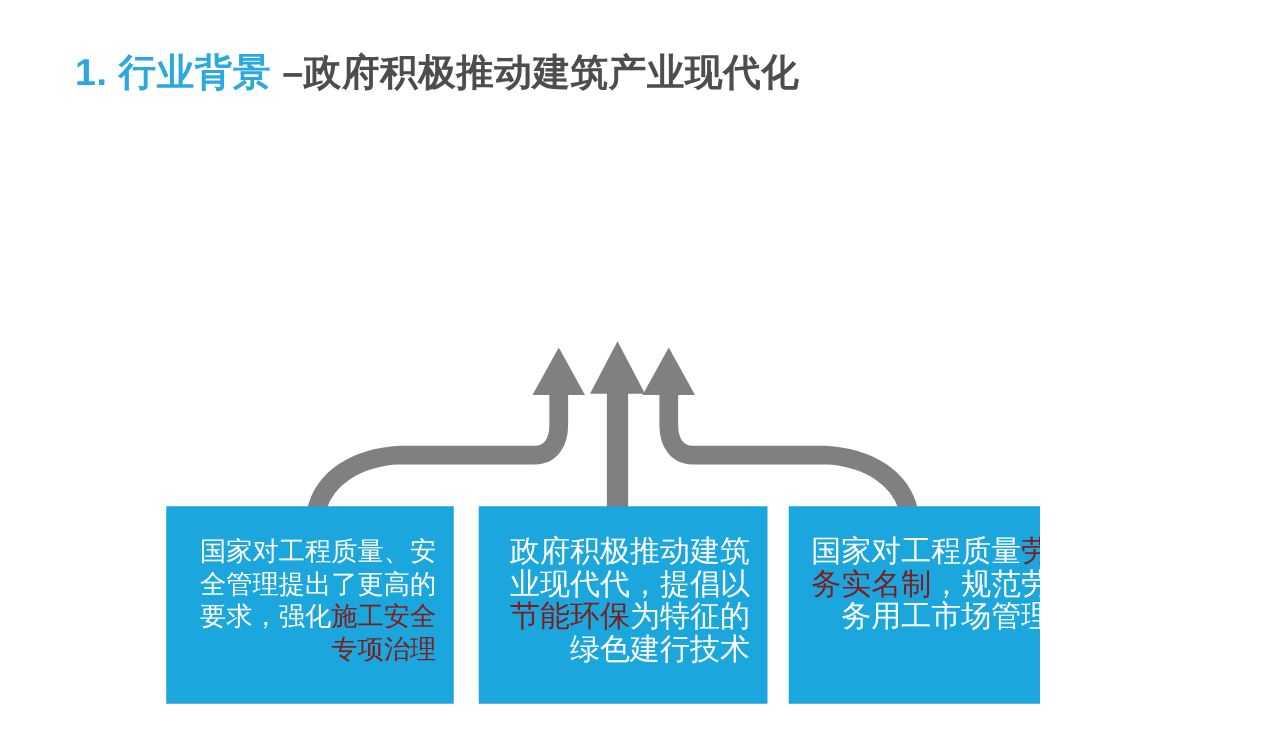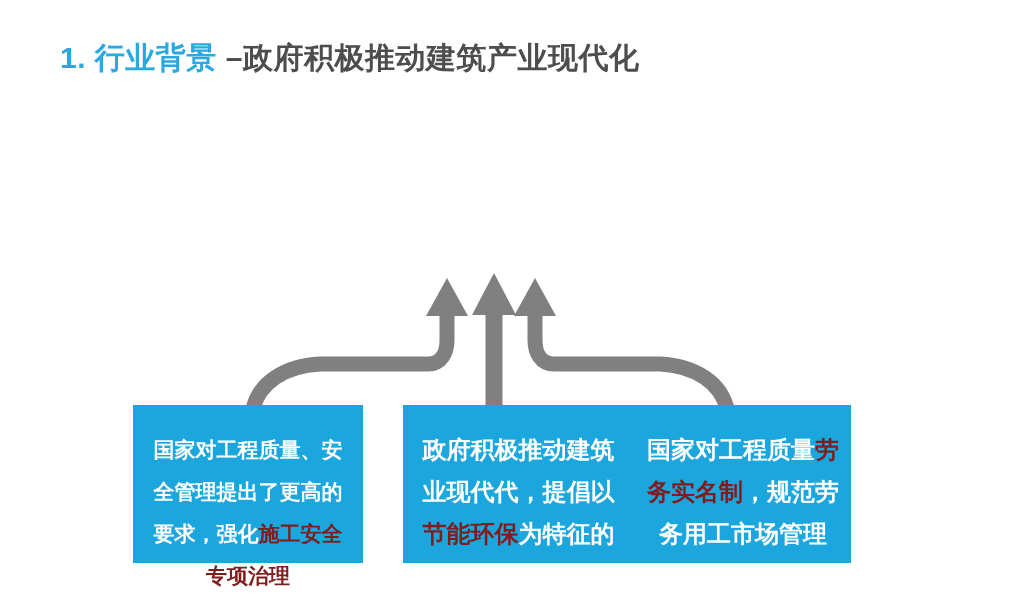--- a/index.html
+++ b/index.html
@@ -7,21 +7,20 @@
     padding: 0;
     background: #ffffff;
     font-family: "Liberation Sans", sans-serif;
   }
   .slide {
     position: relative;
     width: 832px;
     height: 602px;
     background: #ffffff;
     overflow: hidden;
-    padding-left: 19px;
   }
   
   .title {
     position: absolute;
     left: 60px;
     top: 38px;
     font-size: 30px;
     font-weight: bold;
     white-space: nowrap;
     letter-spacing: 0.5px;
@@ -76,28 +75,28 @@
     stroke: none;
   }
   
   .factor-box {
     position: absolute;
     top: 405px;
     height: 158px;
     box-sizing: border-box;
     background: #1BA7DE;
     color: #ffffff;
-    font-weight: bold;
+    font-weight: normal;
     padding: 24px 14px 0 14px;
-    line-height: 42px;
-    text-align: center;
+    line-height: 26px;
+    text-align: right;
     word-break: normal;
   }
   .factor-box-1 { left: 133px; width: 230px; font-size: 21px; }
-  .factor-box-2 { left: 383px; width: 231px; font-size: 24px; margin-left: 20px; }
+  .factor-box-2 { left: 383px; width: 231px; font-size: 24px; }
   .factor-box-3 { left: 631px; width: 224px; font-size: 24px; }
   .seg-white { color: #ffffff; }
   .seg-red   { color: #7f1d1d; }
 </style>
 </head>
 <body>
 
 <div class="slide">
 
   <div class="title">

